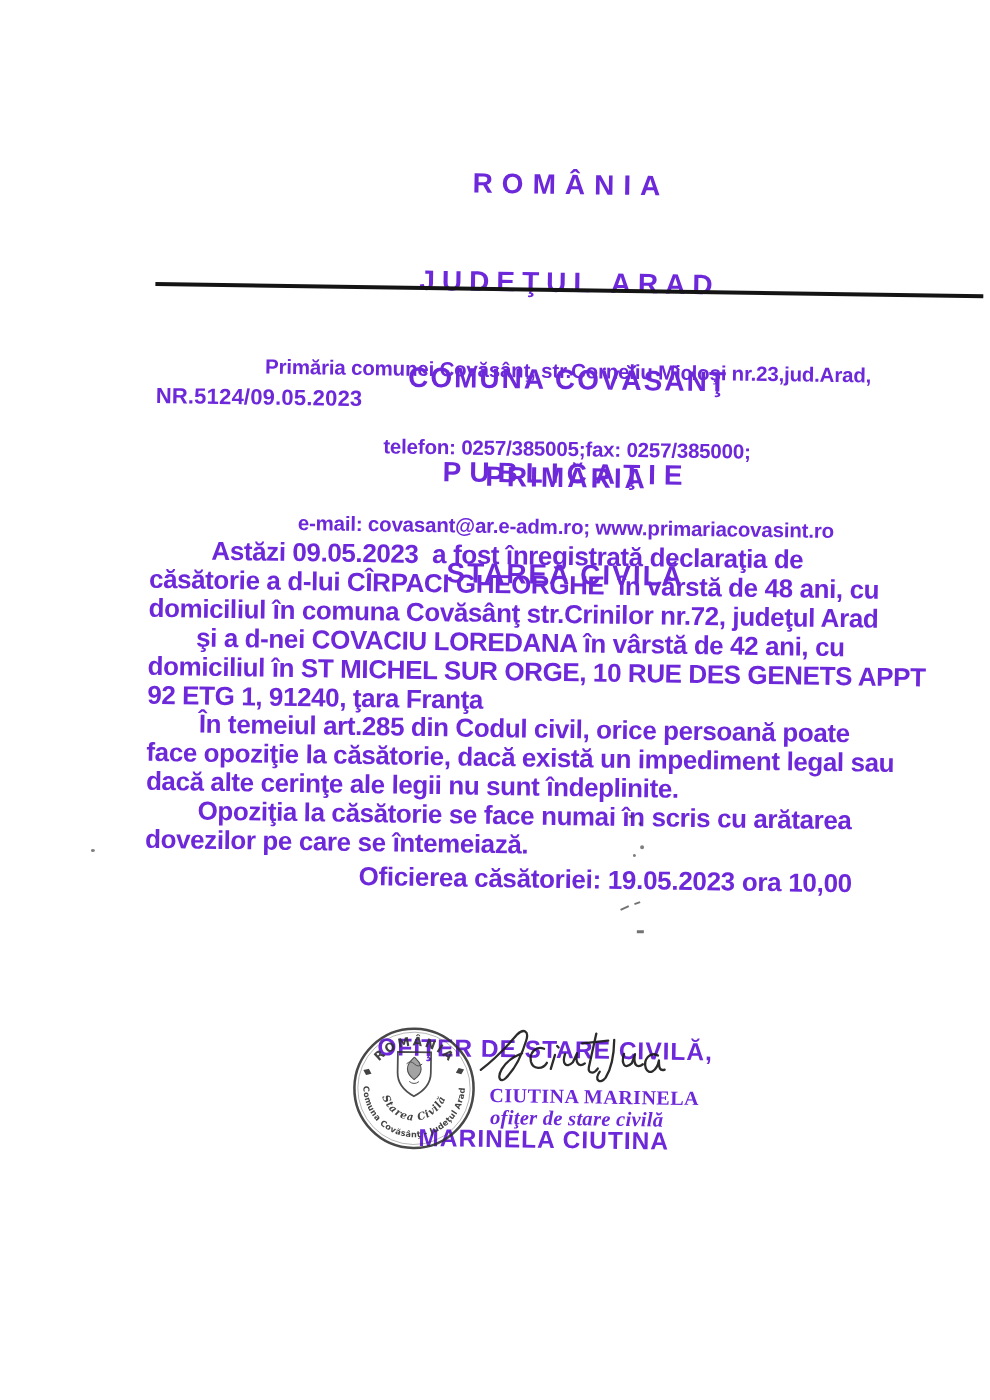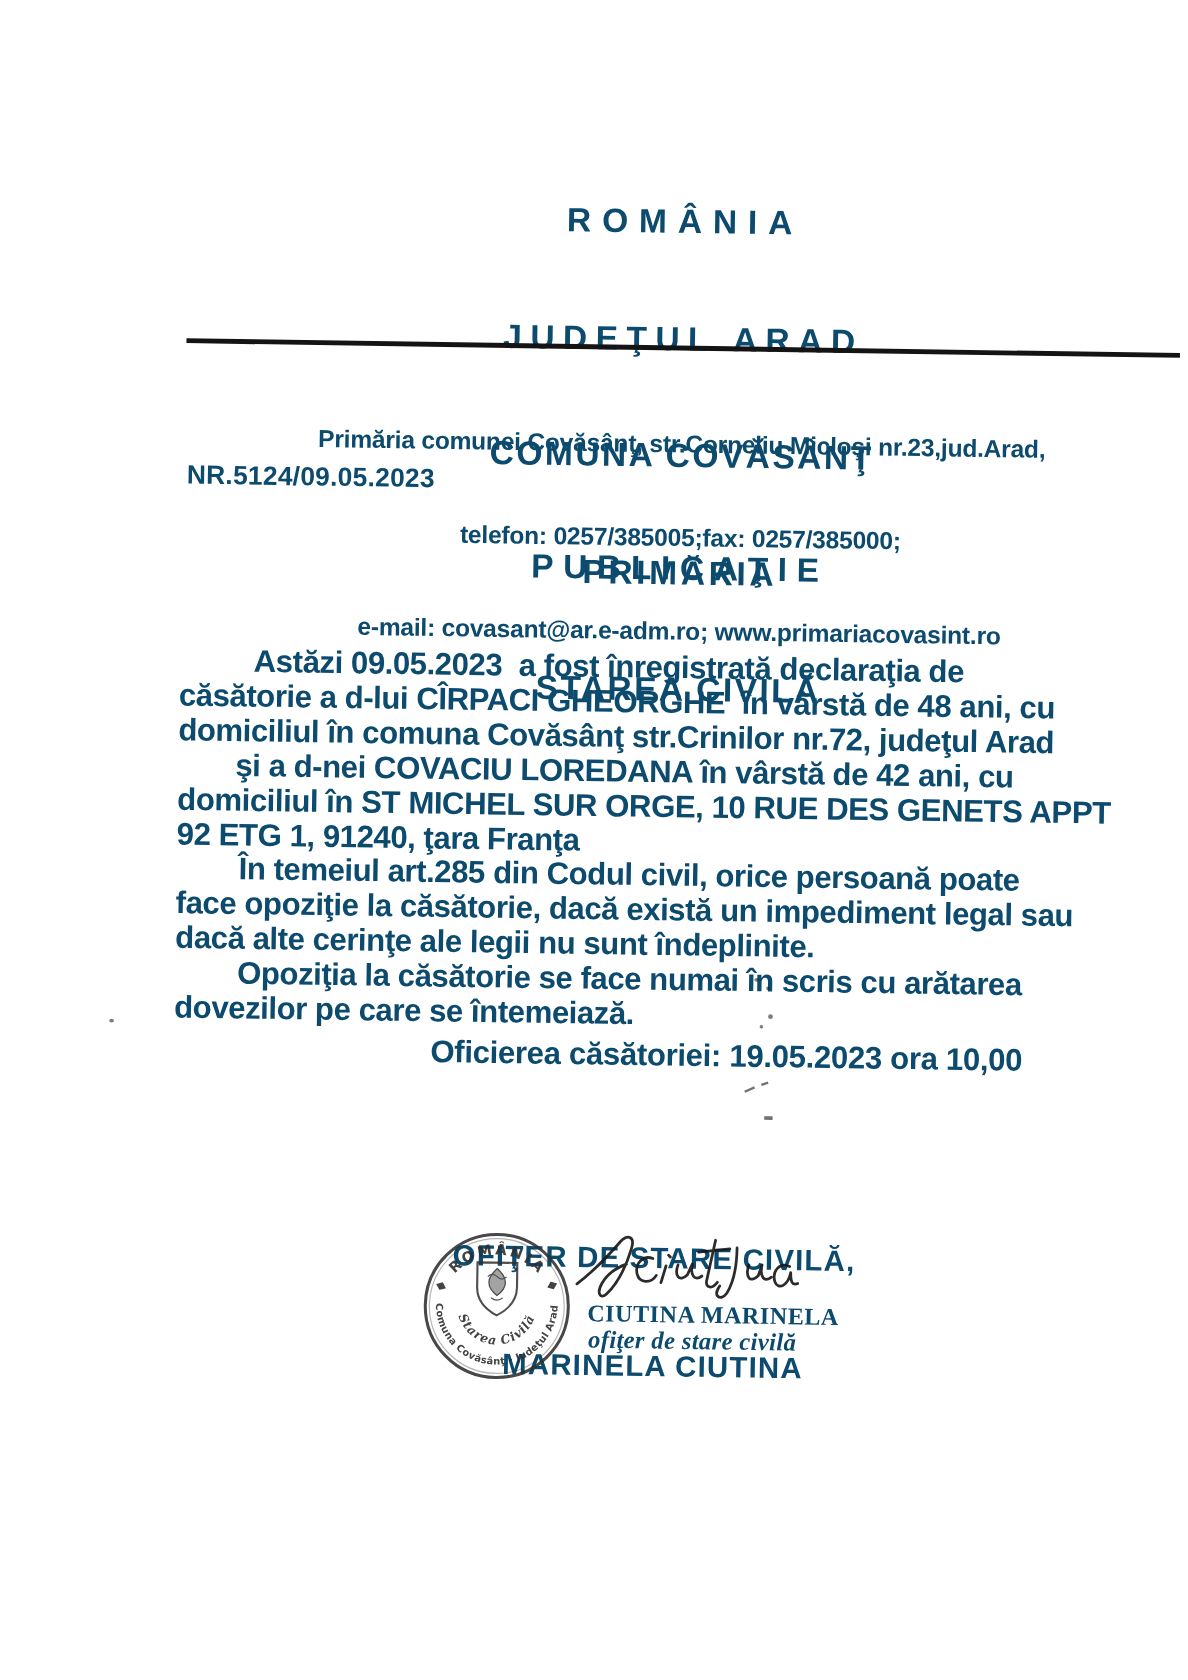--- a/index.html
+++ b/index.html
@@ -8,21 +8,21 @@
     background: #ffffff;
   }
   #page {
     position: relative;
     width: 990px;
     height: 1156px;
     background: #ffffff;
     overflow: hidden;
     font-family: "Liberation Sans", sans-serif;
     font-weight: 700;
-    color: #0c4a6e;
+    color: #6d28d9;
   }
   .rot {
     position: absolute;
     inset: 0;
     transform: rotate(0.85deg);
     transform-origin: 495px 650px;
   }
   .abs { position: absolute; }
 
   

